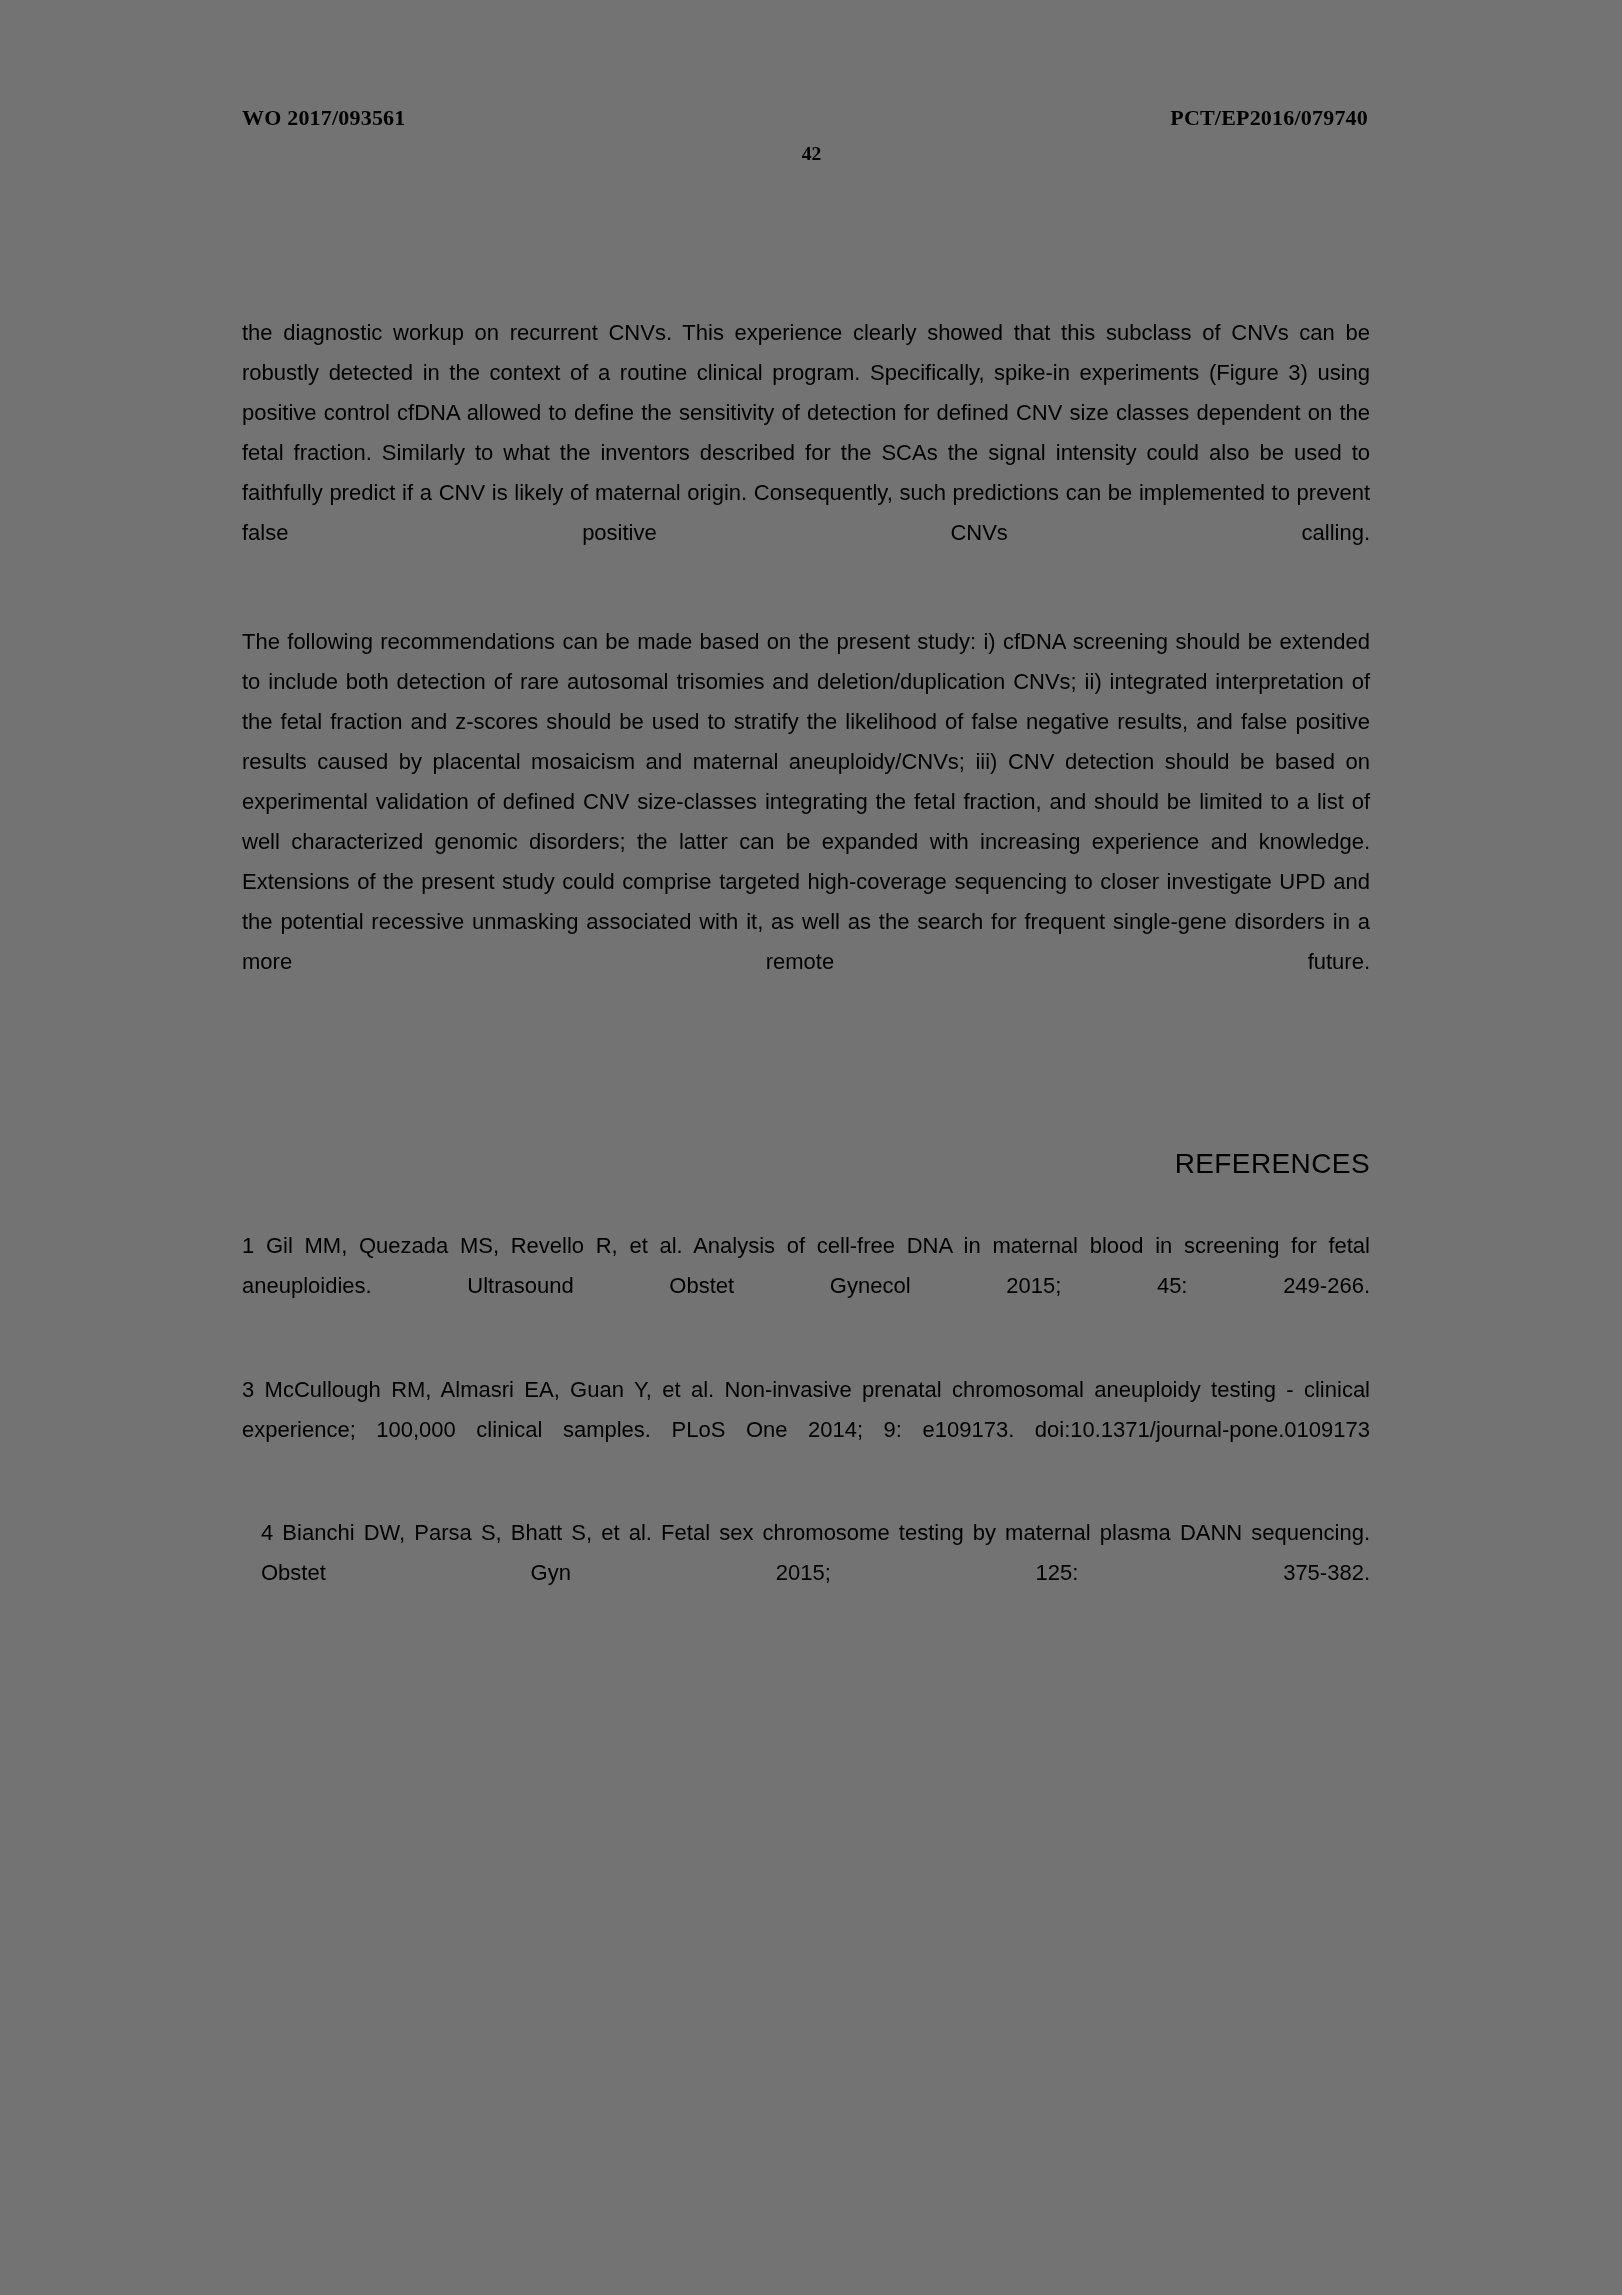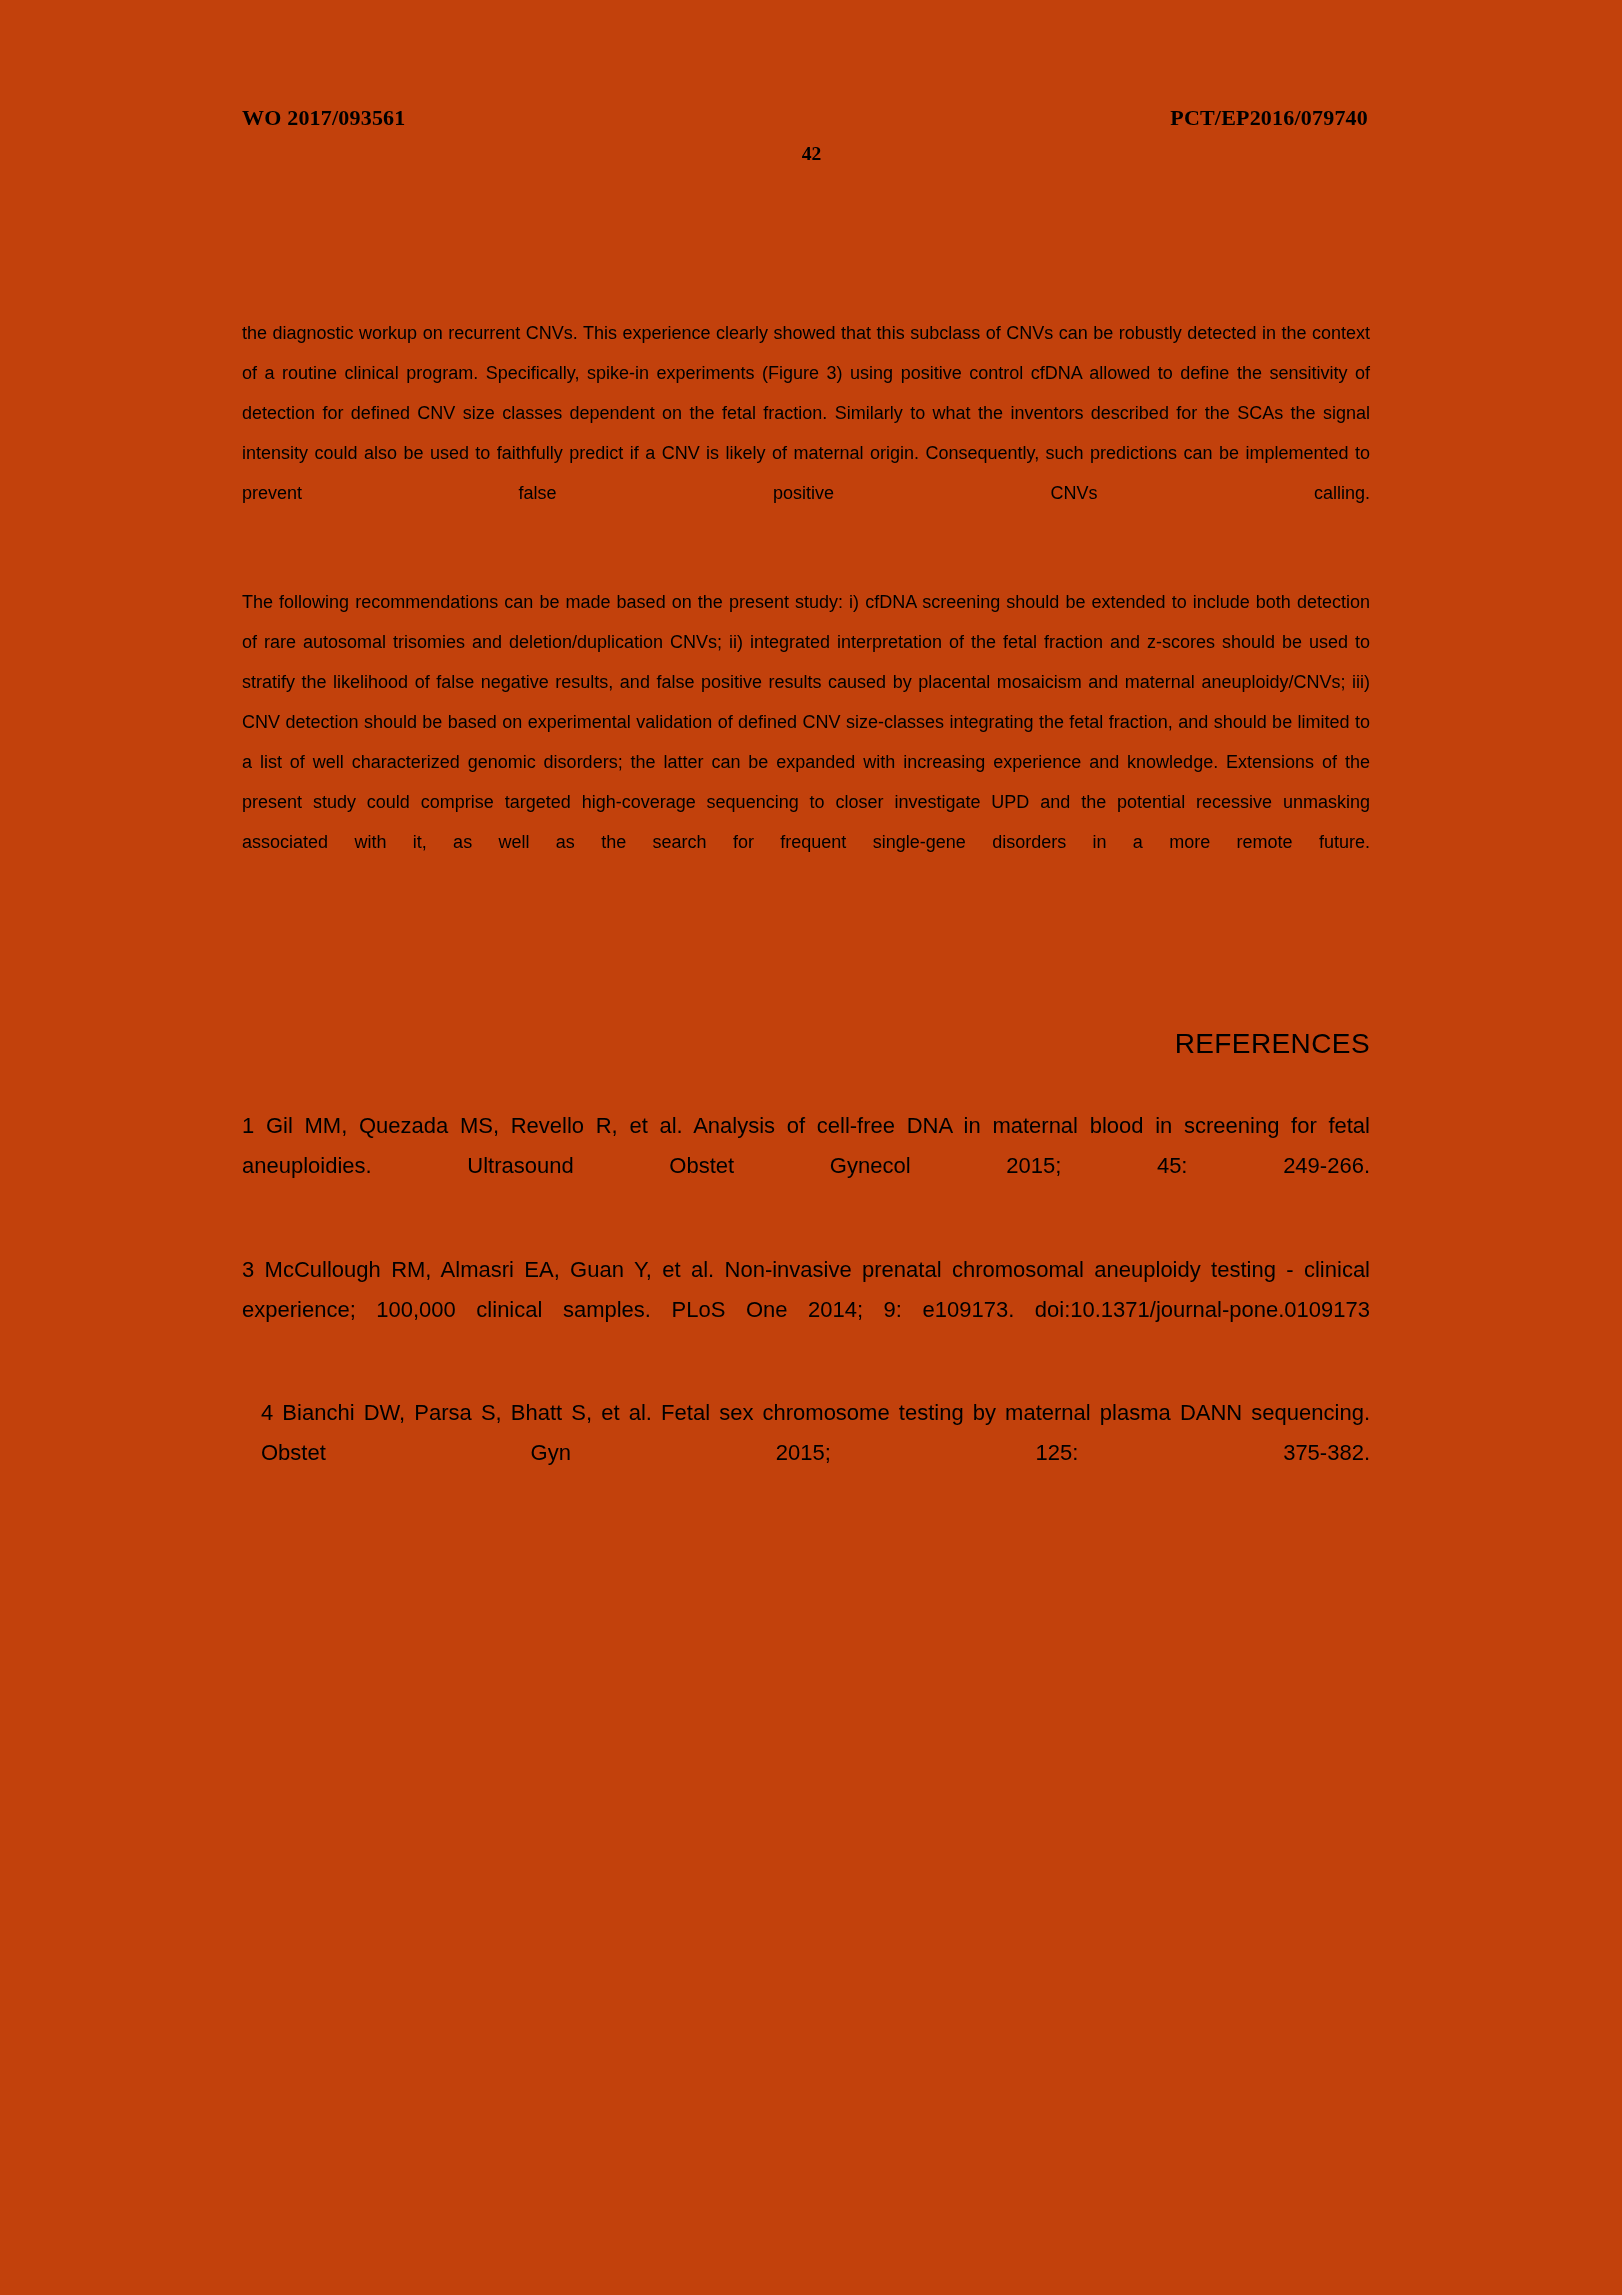--- a/index.html
+++ b/index.html
@@ -5,21 +5,21 @@
   html, body {
     margin: 0;
     padding: 0;
     background: #ffffff;
   }
 
   .page {
     position: relative;
     width: 1623px;
     height: 2295px;
-    background: #c2410c;
+    background: #737373;
     overflow: hidden;
     font-family: "Liberation Sans", sans-serif;
     color: #000000;
   }
 
   
   .header {
     position: absolute;
     left: 242px;
     top: 105px;
@@ -46,21 +46,21 @@
 
   
   .body-col {
     position: absolute;
     left: 242px;
     top: 313px;
     width: 1128px;
   }
 
   .para {
-    font-size: 18px;
+    font-size: 22px;
     line-height: 40px;
     text-align: justify;
     text-justify: inter-word;
     margin: 0 0 25px 0;
     word-spacing: 0.1px;
   }
 
   .para.first { margin-bottom: 29px; }
 
   .spacer-block { height: 97px; }

